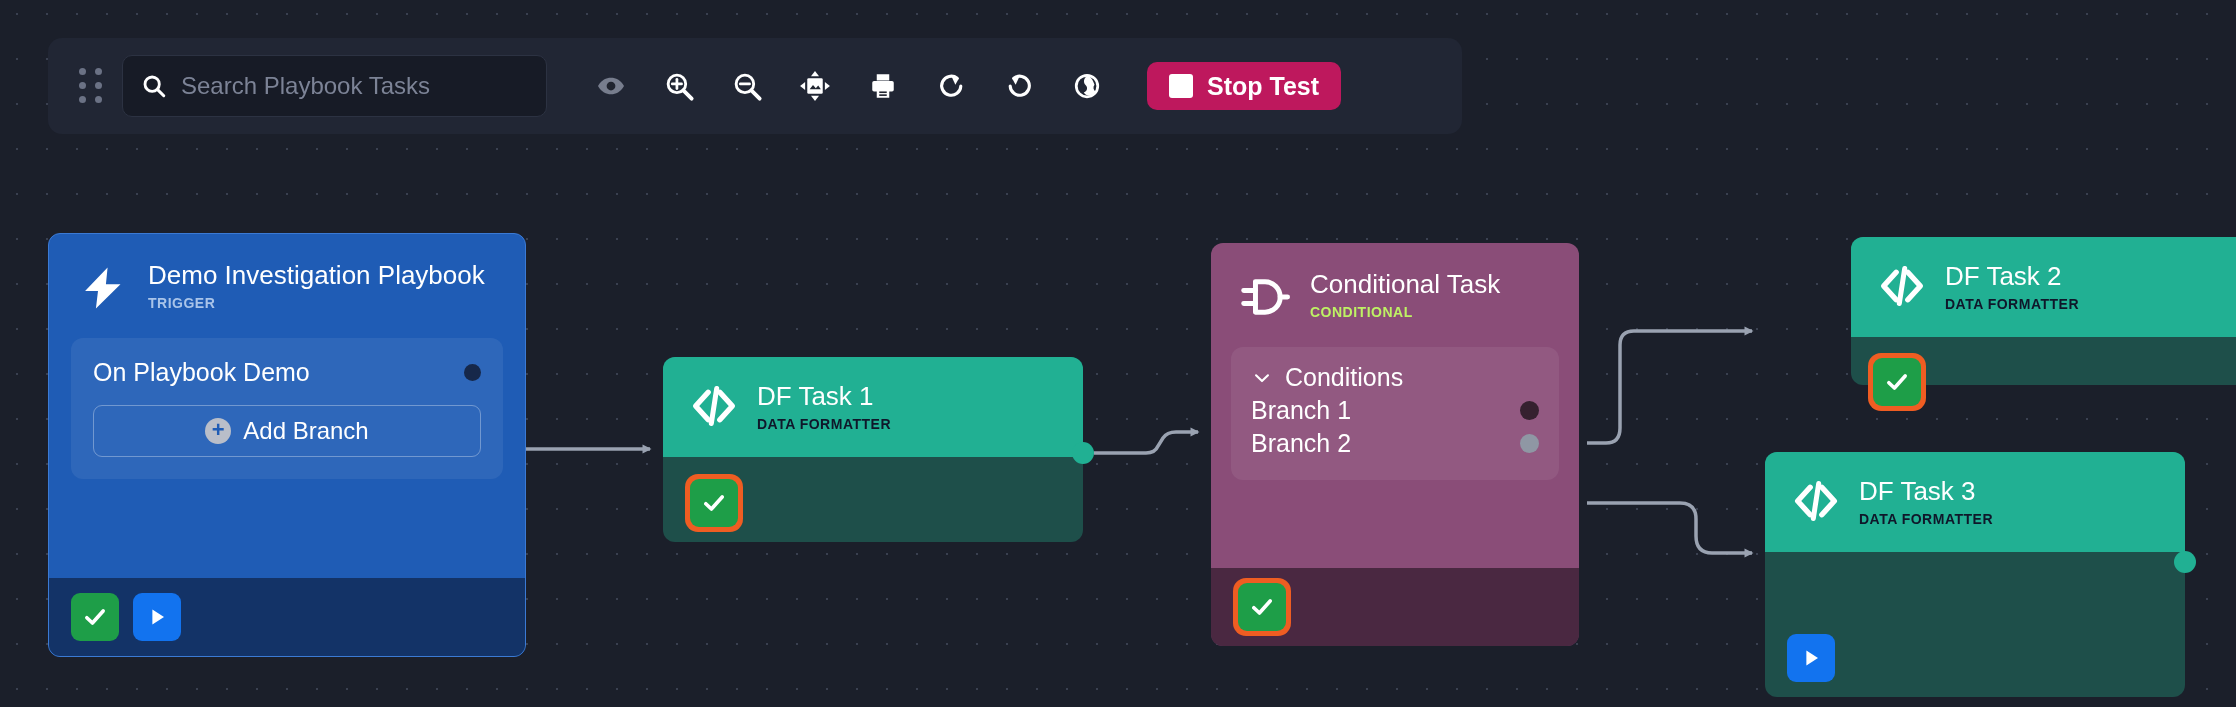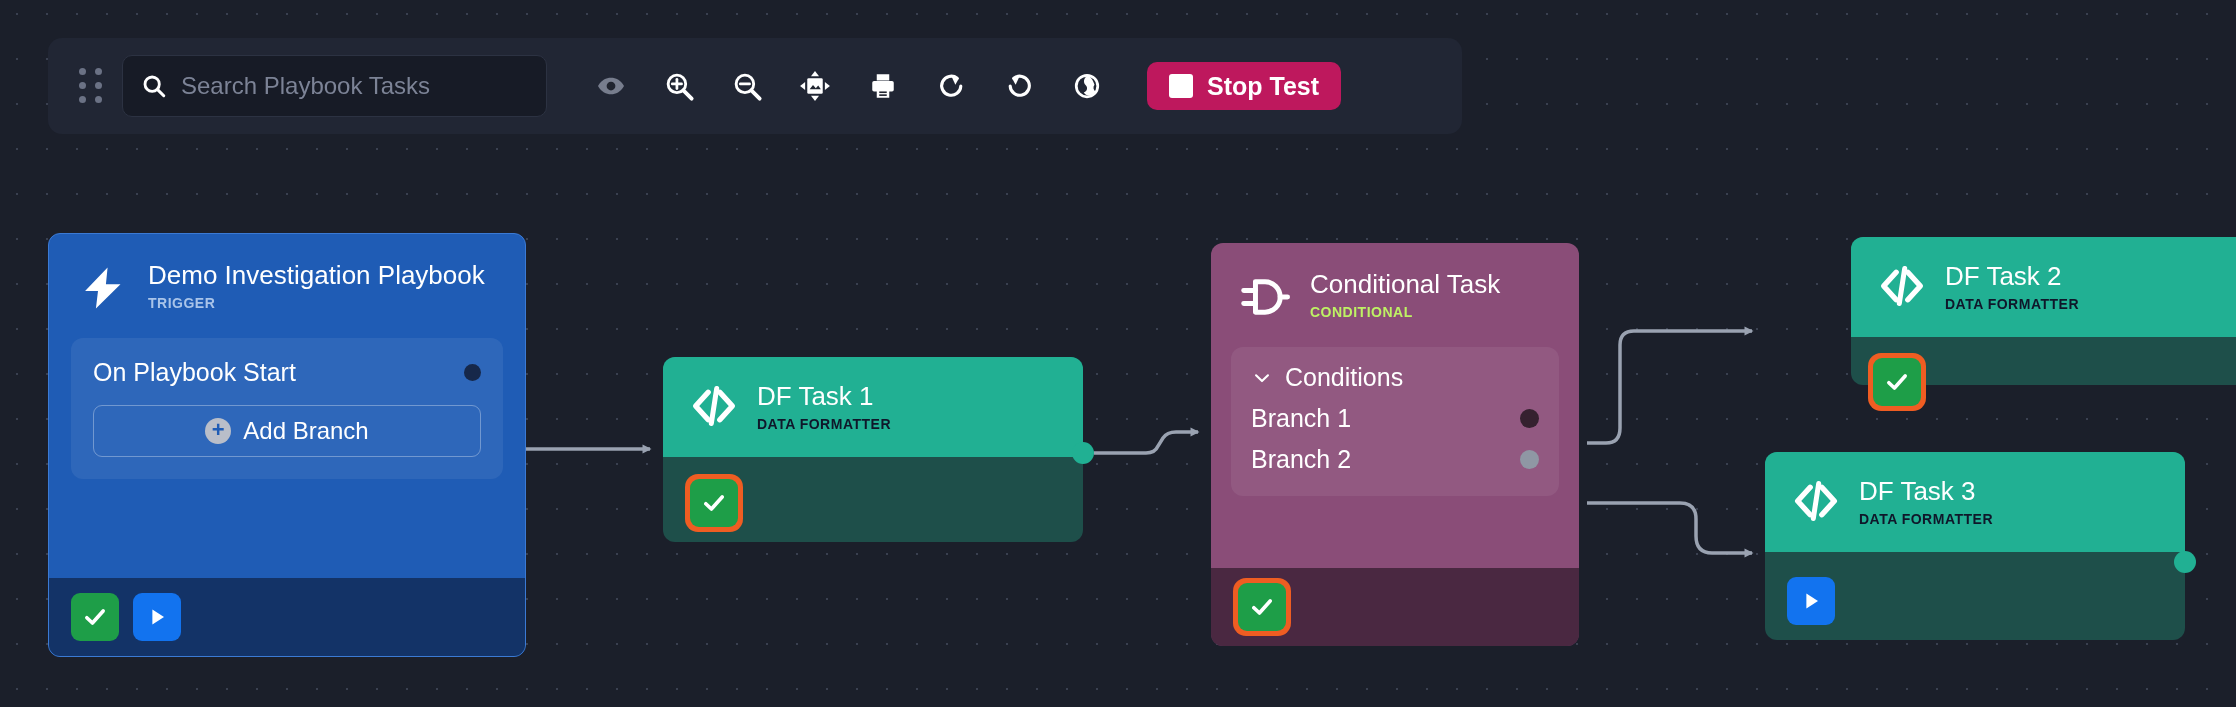--- a/index.html
+++ b/index.html
@@ -175,31 +175,31 @@
     padding: 5px; border-radius: 13px; background: #ef5d22; display: inline-flex; flex: none;
   }
 
   
   .df .node-inner { background: #1e4f4a; }
   .df .df-head { background: #21b093; display:flex; align-items:flex-start; gap:18px; padding: 24px 24px 22px 26px; }
   .df .node-sub { color: #0f172a; }
 
   #node-df1 { left: 663px; top: 357px; width: 420px; height: 185px; }
   #node-df2 { left: 1851px; top: 237px; width: 420px; height: 148px; }
-  #node-df3 { left: 1765px; top: 452px; width: 420px; height: 188px; }
+  #node-df3 { left: 1765px; top: 452px; width: 420px; height: 245px; }
 
   
   #node-cond { left: 1211px; top: 243px; width: 368px; height: 403px; }
   #node-cond .node-inner { background: #8a4d78; }
   #node-cond .node-sub { color: #bef264; }
   #node-cond .node-foot { background: rgba(35,18,32,0.62); }
   .cond-body { padding: 0 20px; }
   .cond-panel { background: rgba(255,255,255,0.07); border-radius: 12px; padding: 16px 20px 22px 20px; }
   .cond-head-row { display: flex; align-items: center; gap: 12px; color: #ffffff; font-size: 25px; cursor: pointer; }
-  .branch-row { display: flex; align-items: center; justify-content: space-between; margin-top: 12px; }
+  .branch-row { display: flex; align-items: center; justify-content: space-between; margin-top: 4px; }
   .branch-label { color: #ffffff; font-size: 25px; }
   .port-branch-1 { width: 19px; height: 19px; border-radius: 50%; background: #35212f; }
   .port-branch-2 { width: 19px; height: 19px; border-radius: 50%; background: #8f97a4; }
 
   
   .port-out {
     position: absolute;
     width: 22px; height: 22px; border-radius: 50%;
     background: #21b093;
     z-index: 12;
@@ -331,21 +331,21 @@
         </span>
         <div>
           <div class="node-title">Demo Investigation Playbook</div>
           <div class="node-sub">TRIGGER</div>
         </div>
       </div>
 
       <div class="trigger-body">
         <div class="trigger-panel">
           <div class="trigger-row">
-            <span class="trigger-row-label">On Playbook Start</span>
+            <span class="trigger-row-label">On Playbook Demo</span>
             <span class="port-dark"></span>
           </div>
           <button class="add-trigger">
             <span class="plus-circle">+</span>
             <span>Add Branch</span>
           </button>
         </div>
       </div>
 
       <div class="node-foot">

